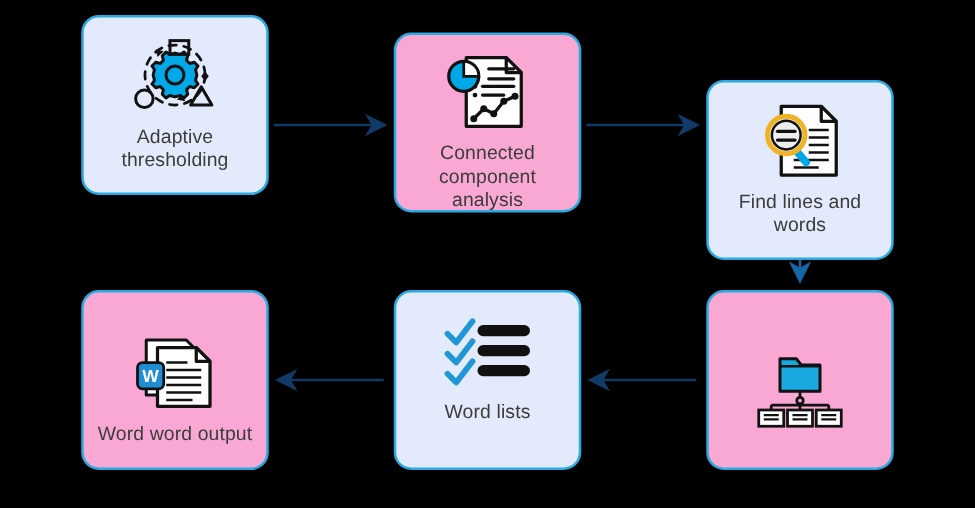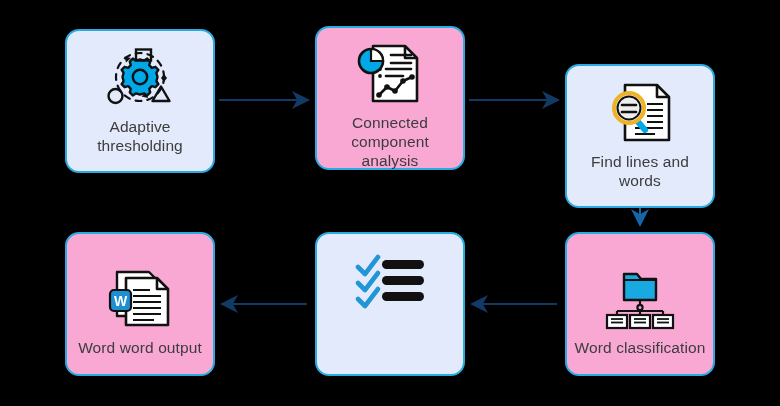--- a/index.html
+++ b/index.html
@@ -47,21 +47,21 @@
     margin-top: 8px;
     width: 136px;
     text-align: center;
     font-size: 15.5px;
     line-height: 19px;
     color: #3c3c3c;
     letter-spacing: 0.1px;
   }
 
   
-  #node-adaptive-thresholding { left: 65px;  top: 29px; }
+  #node-adaptive-thresholding { left: 65px;  top: 12px; }
   #node-connected-component   { left: 315px; top: 26px; }
   #node-find-lines-words      { left: 565px; top: 26px; margin-top: 38px; }
   #node-word-classification   { left: 565px; top: 232px; }
   #node-word-lists            { left: 315px; top: 232px; }
   #node-final-word-output     { left: 65px;  top: 232px; }
 
   
   #connectors {
     position: absolute;
     left: 0;
@@ -202,36 +202,36 @@
         <line x1="7" y1="51" x2="19" y2="51" stroke="#111111" stroke-width="1.8"></line>
         <line x1="7" y1="54.5" x2="19" y2="54.5" stroke="#111111" stroke-width="1.8"></line>
         <rect x="26" y="47" width="20" height="13" fill="#ffffff" stroke="#111111" stroke-width="2.2"></rect>
         <line x1="30" y1="51" x2="42" y2="51" stroke="#111111" stroke-width="1.8"></line>
         <line x1="30" y1="54.5" x2="42" y2="54.5" stroke="#111111" stroke-width="1.8"></line>
         <rect x="49" y="47" width="20" height="13" fill="#ffffff" stroke="#111111" stroke-width="2.2"></rect>
         <line x1="53" y1="51" x2="65" y2="51" stroke="#111111" stroke-width="1.8"></line>
         <line x1="53" y1="54.5" x2="65" y2="54.5" stroke="#111111" stroke-width="1.8"></line>
       </svg>
     </div>
-    <div class="node-label">Word classification</div>
   </div>
 
   <div class="node fill-periwinkle" id="node-word-lists">
     <div class="node-icon">
       <svg width="72" height="58" viewBox="0 0 72 58">
         <polyline points="4,15 11,22 24,5" fill="none" stroke="#2196d6" stroke-width="4.6" stroke-linecap="round" stroke-linejoin="round"></polyline>
         <rect x="28" y="8" width="42" height="9" rx="4.5" fill="#111111"></rect>
 
         <polyline points="4,31 11,38 24,21" fill="none" stroke="#2196d6" stroke-width="4.6" stroke-linecap="round" stroke-linejoin="round"></polyline>
         <rect x="28" y="24" width="42" height="9" rx="4.5" fill="#111111"></rect>
 
         <polyline points="4,47 11,54 24,37" fill="none" stroke="#2196d6" stroke-width="4.6" stroke-linecap="round" stroke-linejoin="round"></polyline>
         <rect x="28" y="40" width="42" height="9" rx="4.5" fill="#111111"></rect>
       </svg>
     </div>
+    <div class="node-label">Word lists</div>
   </div>
 
   <div class="node fill-white" id="node-final-word-output">
     <div class="node-icon">
       <svg width="72" height="62" viewBox="0 0 72 62">
 
         <path d="M13 4 H45 L55 14 V48 H13 Z" fill="#ffffff" stroke="#111111" stroke-width="2.4" stroke-linejoin="round"></path>
 
         <path d="M22 10 H53 L64 21 V57 H22 Z" fill="#ffffff" stroke="#111111" stroke-width="2.6" stroke-linejoin="round"></path>
         <path d="M53 10 V21 H64" fill="none" stroke="#111111" stroke-width="2.6" stroke-linejoin="round"></path>

